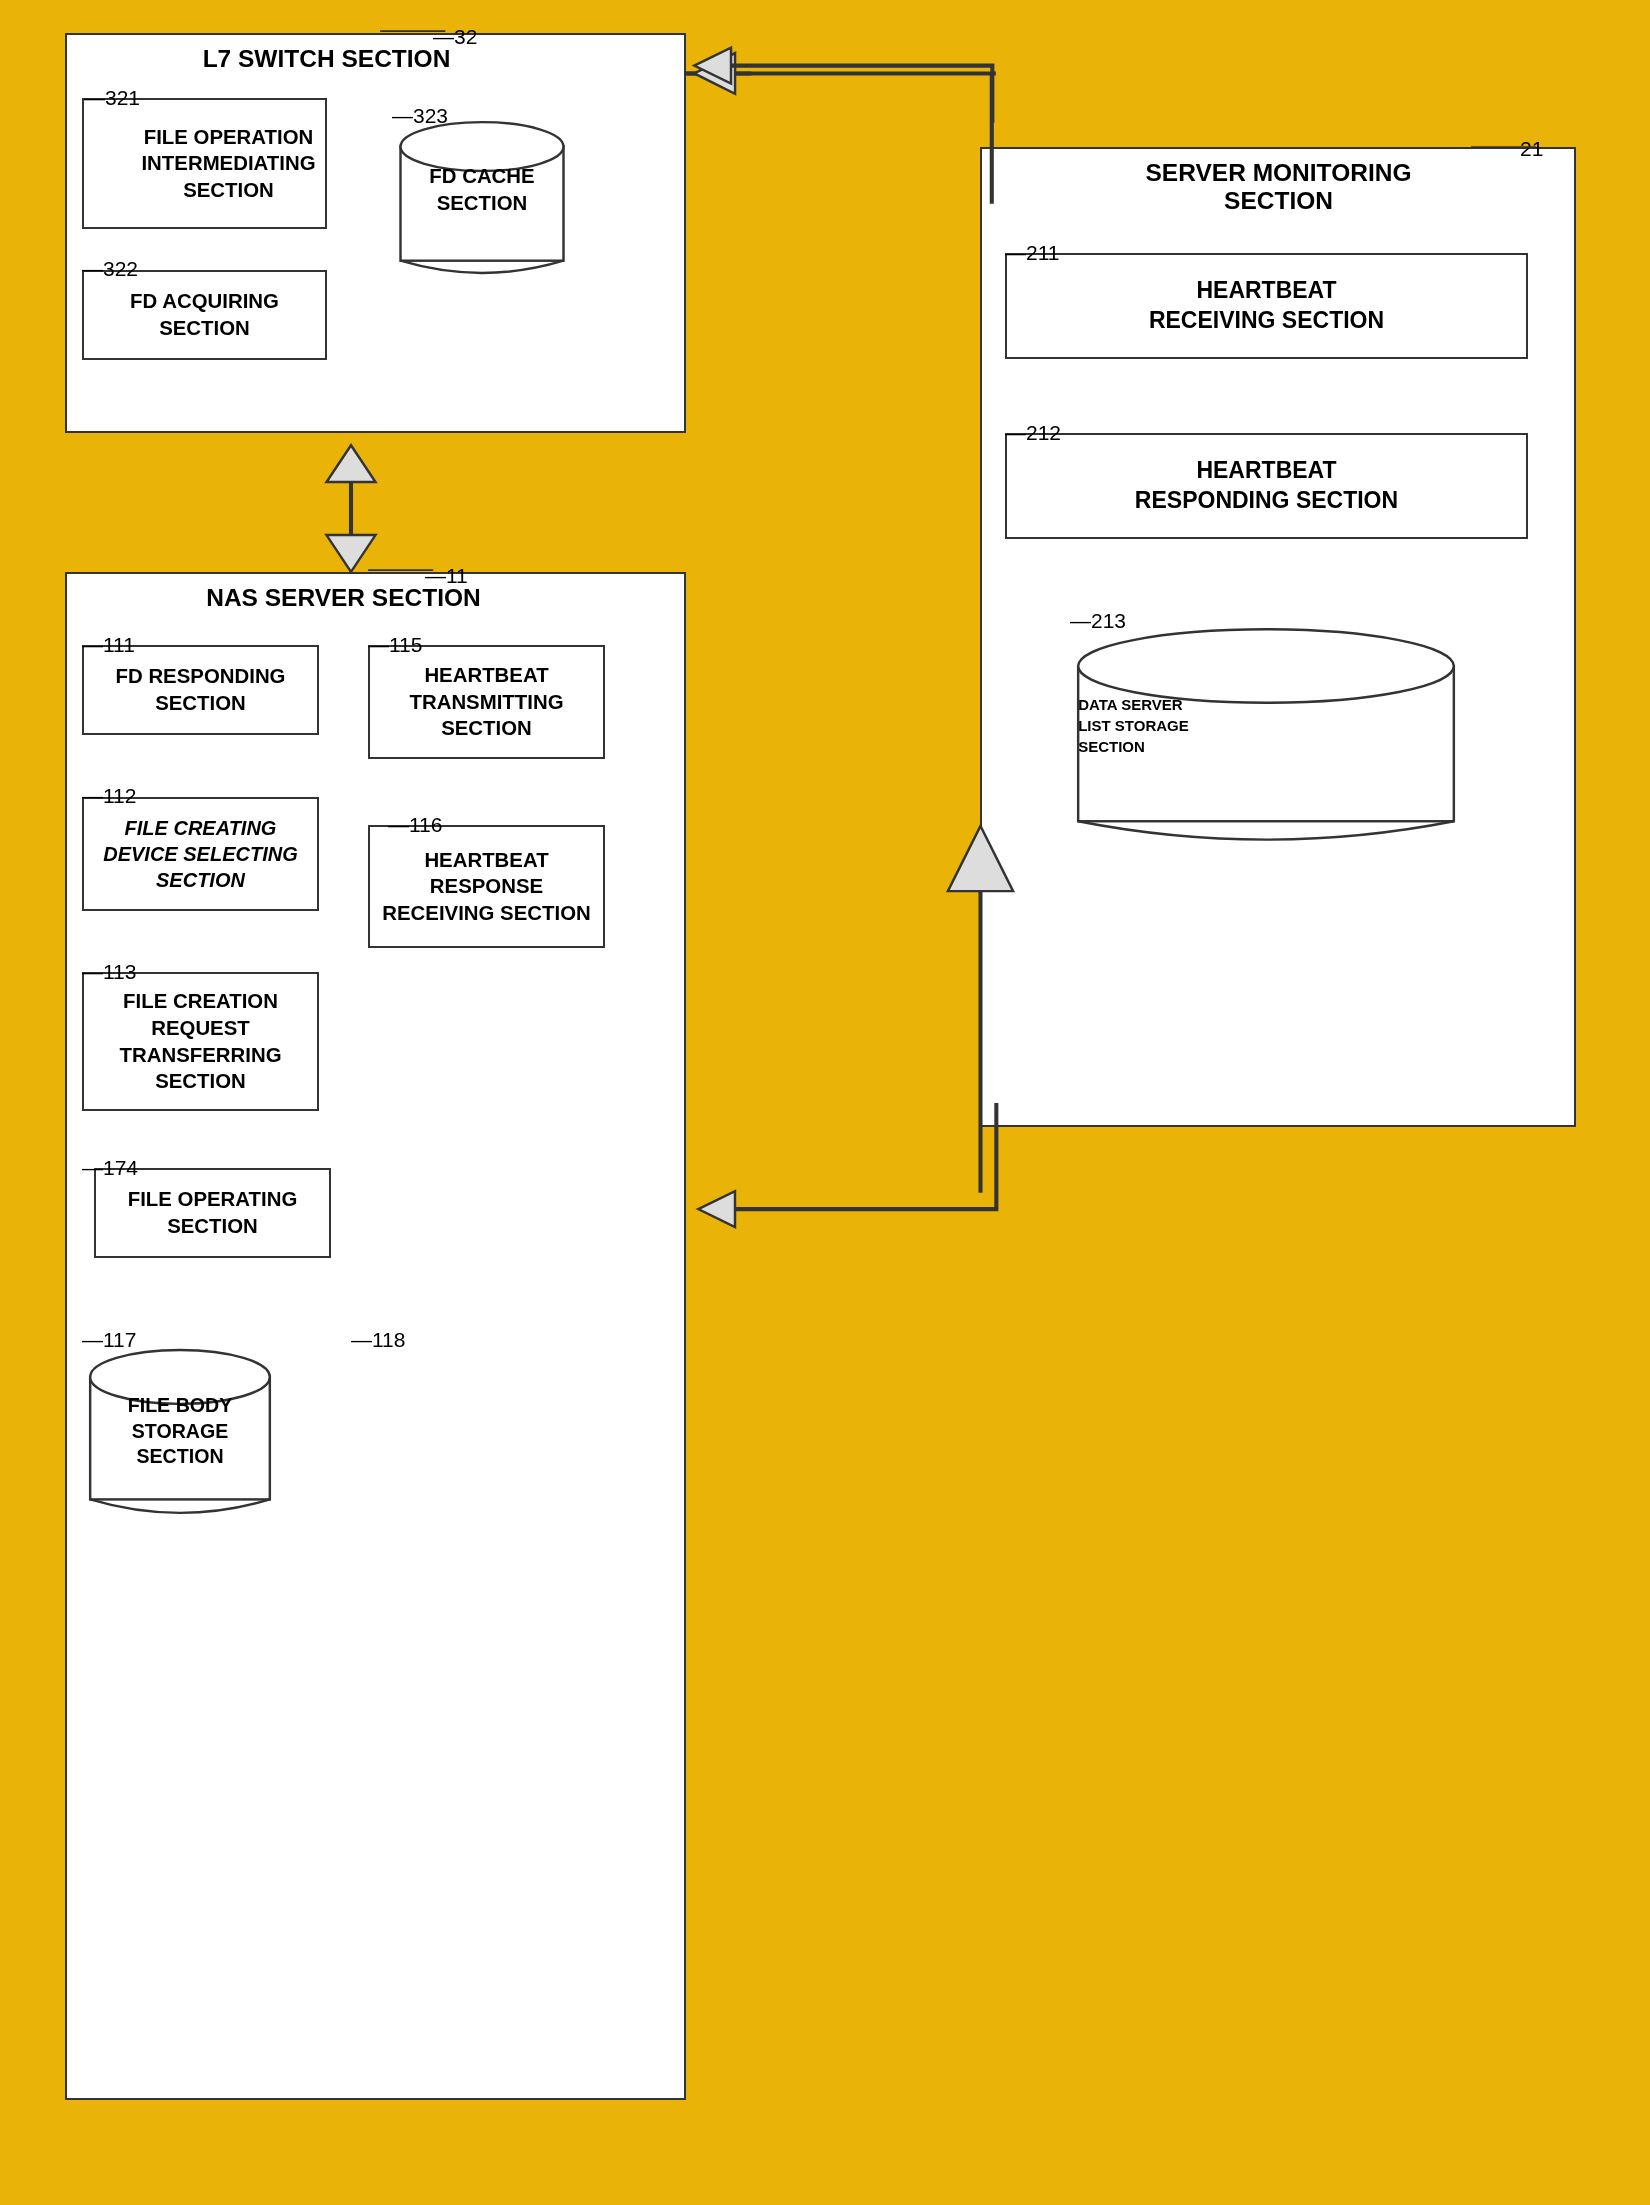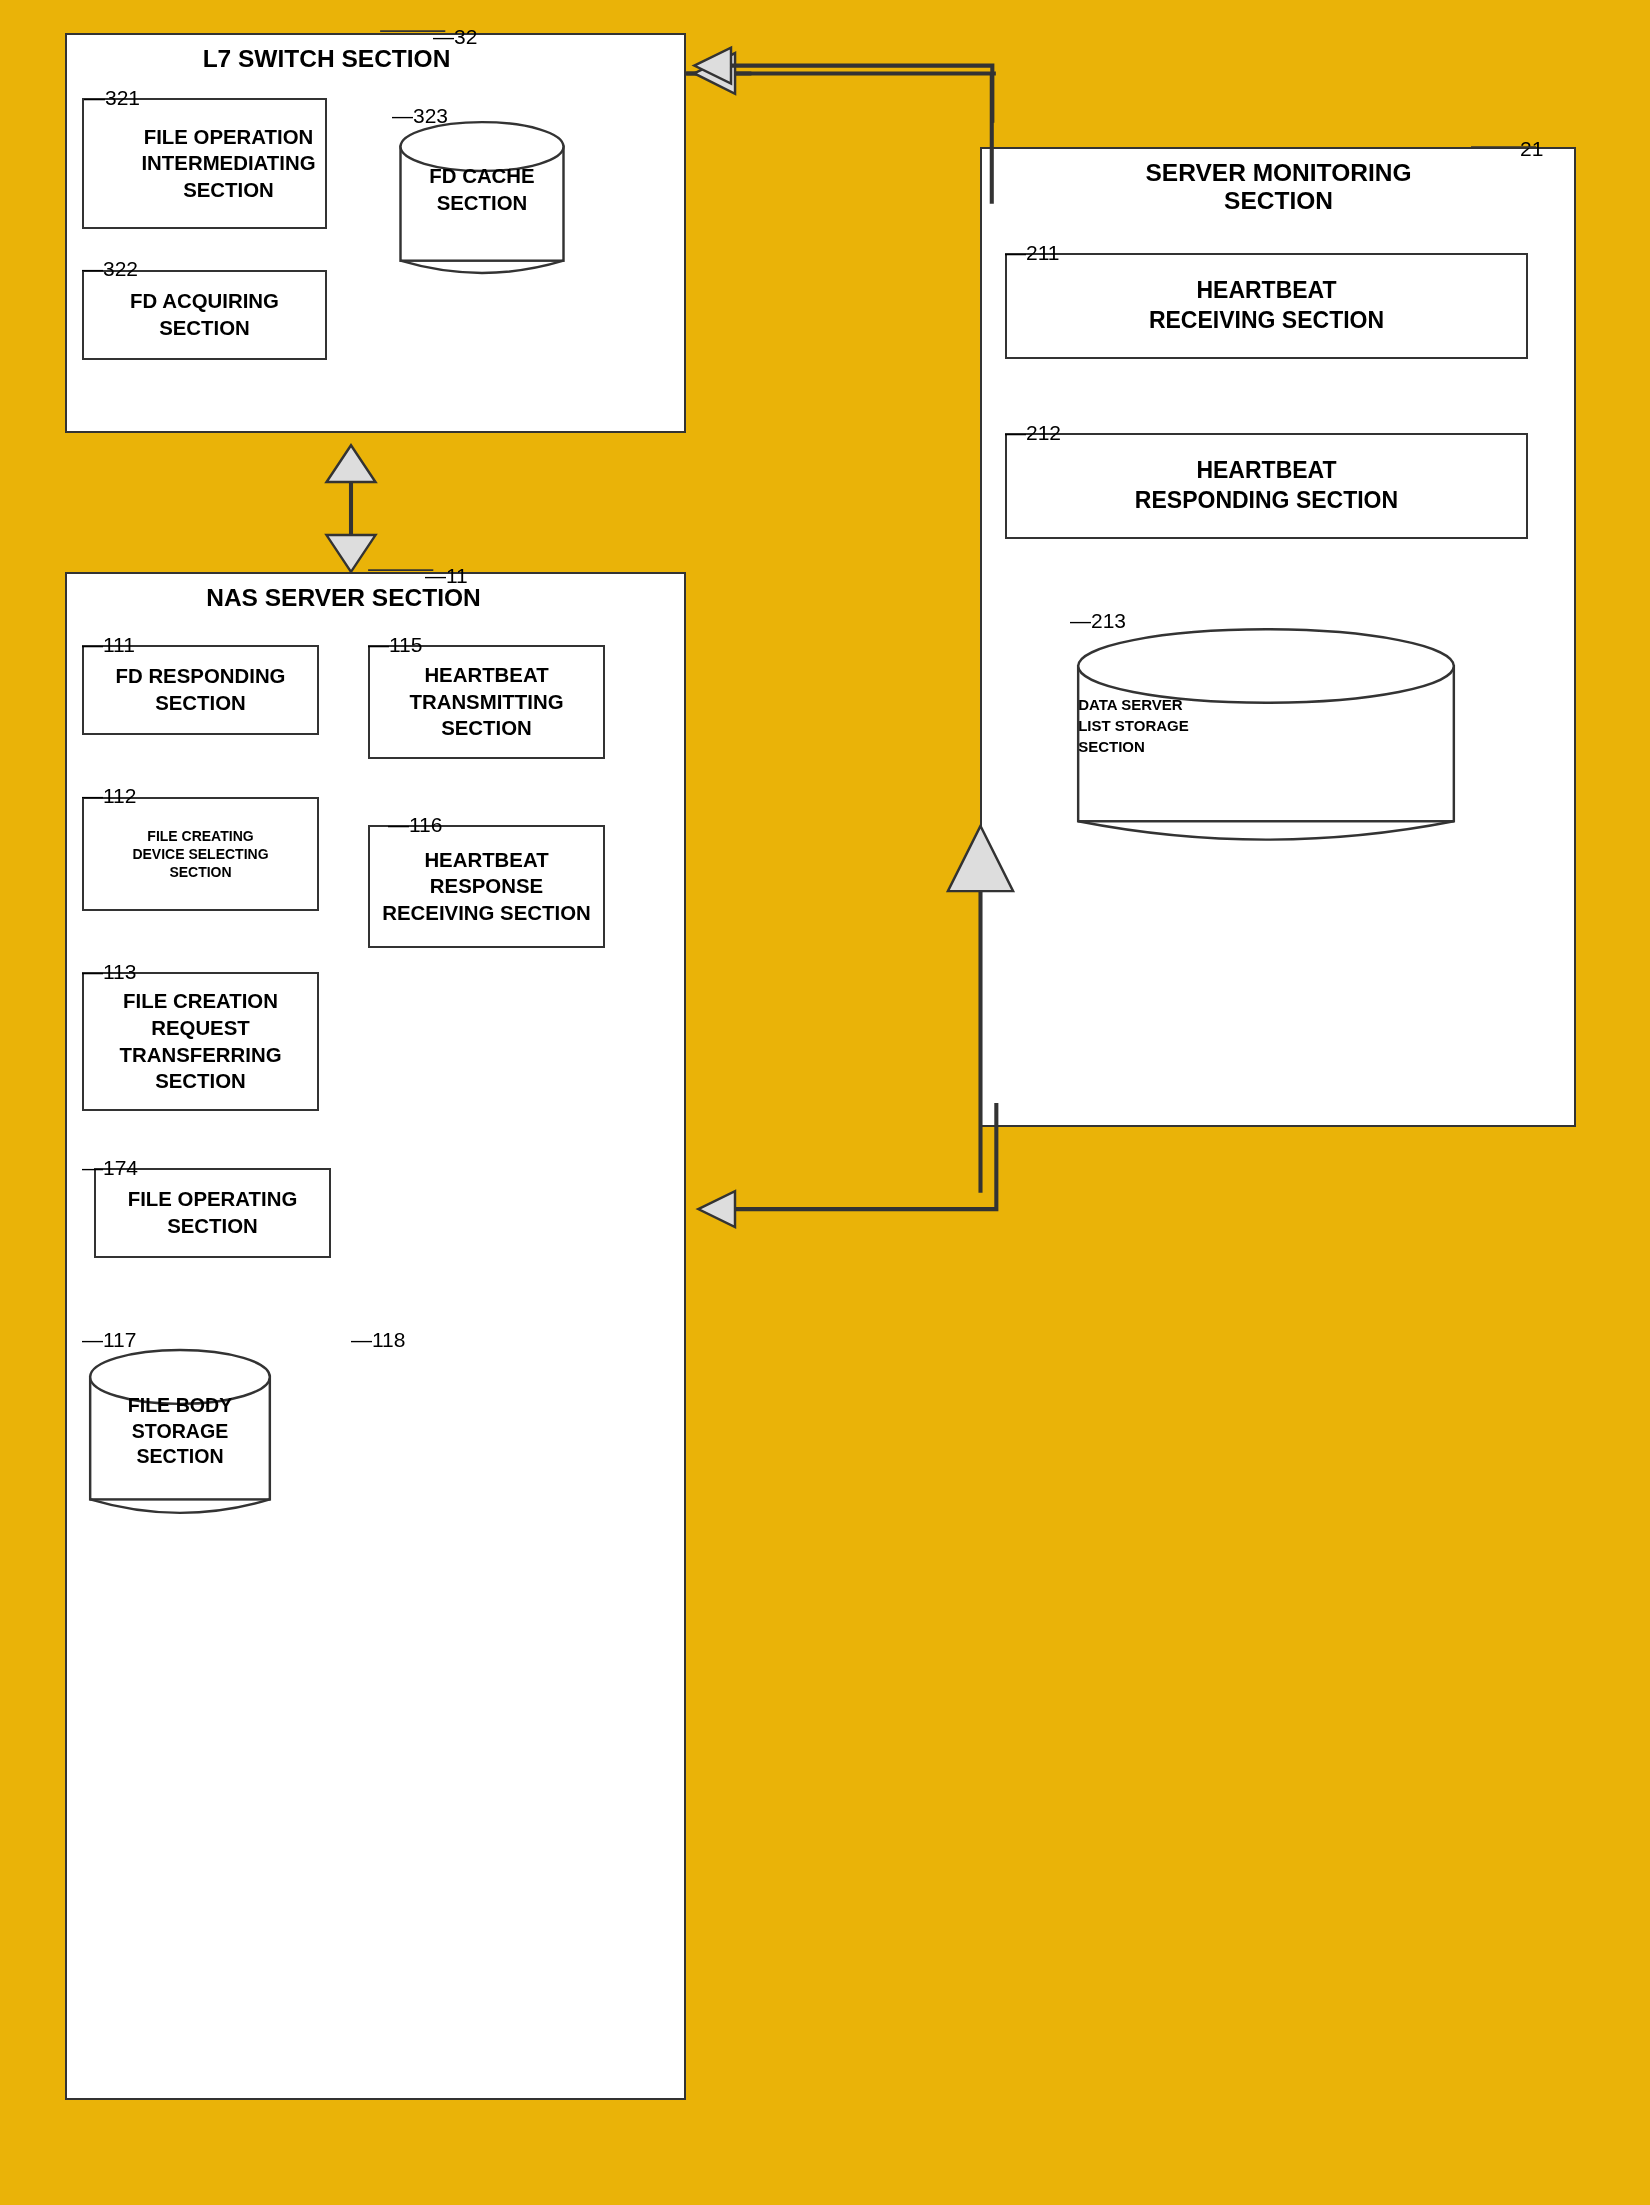--- a/index.html
+++ b/index.html
@@ -117,21 +117,21 @@
   <div class="box-outer" style="left:65px; top:572px; width:621px; height:1528px;">
   </div>
   <div class="section-label" style="left:139px; top:584px; width:409px;">NAS SERVER SECTION</div>
   <div class="ref-num" style="left:425px; top:564px;">—11</div>
 
   <div class="box" style="left:82px; top:645px; width:237px; height:90px; font-size:20.4px;">
     FD RESPONDING<br>SECTION
   </div>
   <div class="ref-num" style="left:82px; top:633px;">—111</div>
 
-  <div class="box" style="left:82px; top:797px; width:237px; height:114px; font-size:14px;">
+  <div class="box" style="left:82px; top:797px; width:237px; height:114px; font-size:20px;font-style:italic;">
     FILE CREATING<br>DEVICE SELECTING<br>SECTION
   </div>
   <div class="ref-num" style="left:82px; top:784px;">—112</div>
 
   <div class="box" style="left:82px; top:972px; width:237px; height:139px; font-size:20.4px;">
     FILE CREATION<br>REQUEST<br>TRANSFERRING<br>SECTION
   </div>
   <div class="ref-num" style="left:82px; top:960px;">—113</div>
 
   <div class="box" style="left:82px; top:1168px; width:237px; height:90px; font-size:20.4px;margin-left:12px;">

